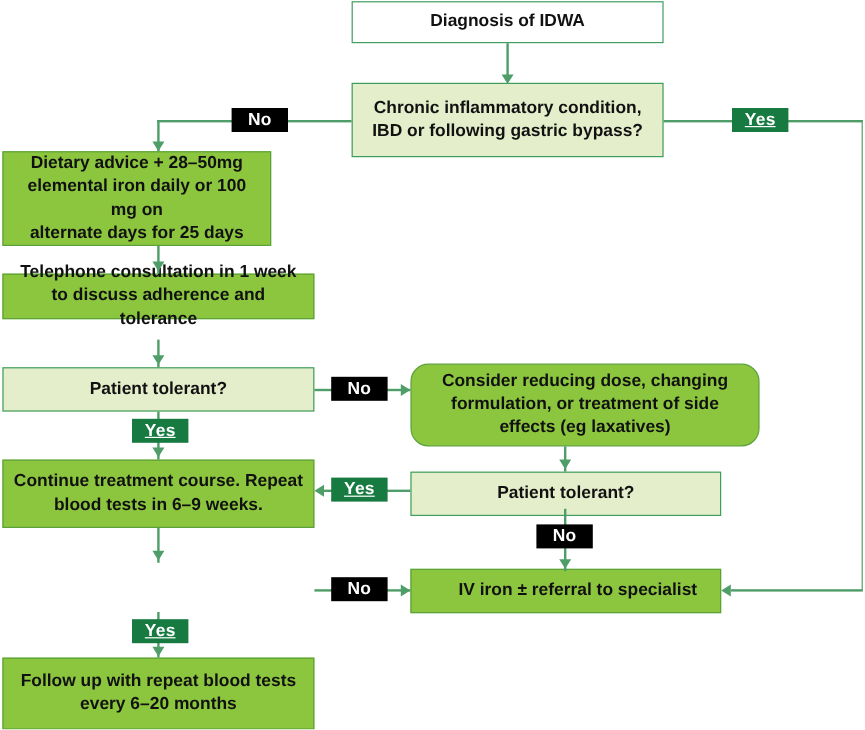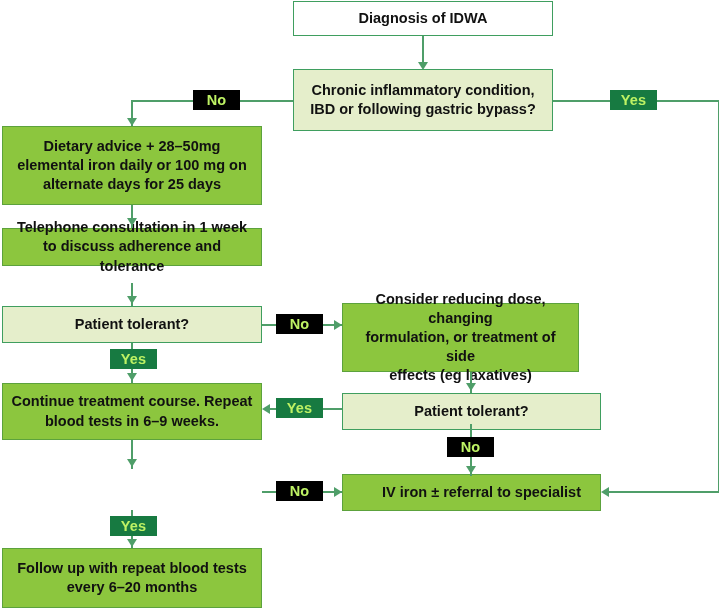--- a/index.html
+++ b/index.html
@@ -35,26 +35,26 @@
   .node.bright { background: #8cc63e; border-color: #5ca23c; }
 
   .badge {
     position: absolute;
     box-sizing: border-box;
     display: flex;
     align-items: center;
     justify-content: center;
     font-weight: bold;
     font-size: 14.5px;
-    color: #bef264;
+    color: #ffffff;
     letter-spacing: 0.2px;
     z-index: 5;
   }
   .badge.no  { background: #000000; }
-  .badge.yes { background: #177a41; }
+  .badge.yes { background: #177a41; text-decoration: underline; }
 
   .conn {
     position: absolute;
     background: #4f9e69;
     z-index: 1;
   }
   .conn.h { height: 1.5px; }
   .conn.v { width: 1.5px; }
 
   .arrow {
@@ -127,30 +127,30 @@
   <div class="arrow right" style="left:334px; top:486.5px;"></div>
 
   <div class="conn v" style="left:131px; top:510px; height:38px;"></div>
   <div class="arrow down" style="left:126.5px; top:539px;"></div>
 
   <div class="node pale" style="left:293px; top:69px; width:260px; height:62px;">Chronic inflammatory condition,
 IBD or following gastric bypass?</div>
 
   <div class="node white" style="left:293px; top:1px; width:260px; height:35px;">Diagnosis of IDWA</div>
 
-  <div class="node bright" style="left:2px; top:126px; width:260px; height:79px;">Dietary advice + 28–50mg
+  <div class="node bright" style="left:2px; top:126px; width:224px; height:79px;">Dietary advice + 28–50mg
 elemental iron daily or 100 mg on
 alternate days for 25 days</div>
 
   <div class="node bright" style="left:2px; top:228px; width:260px; height:38px;">Telephone consultation in 1 week
 to discuss adherence and tolerance</div>
 
   <div class="node pale" style="left:2px; top:306px; width:260px; height:37px;">Patient tolerant?</div>
 
-  <div class="node bright" style="left:342px; top:303px; width:237px; height:69px;">Consider reducing dose, changing
+  <div class="node bright" style="left:342px; top:303px; width:291px; height:69px;border-radius:15px;">Consider reducing dose, changing
 formulation, or treatment of side
 effects (eg laxatives)</div>
 
   <div class="node pale" style="left:342px; top:393px; width:259px; height:37px;">Patient tolerant?</div>
 
   <div class="node bright" style="left:2px; top:383px; width:260px; height:57px;">Continue treatment course. Repeat
 blood tests in 6–9 weeks.</div>
 
 
   <div class="node bright" style="left:342px; top:474px; width:259px; height:37px;padding-left:28px;">IV iron ± referral to specialist</div>

